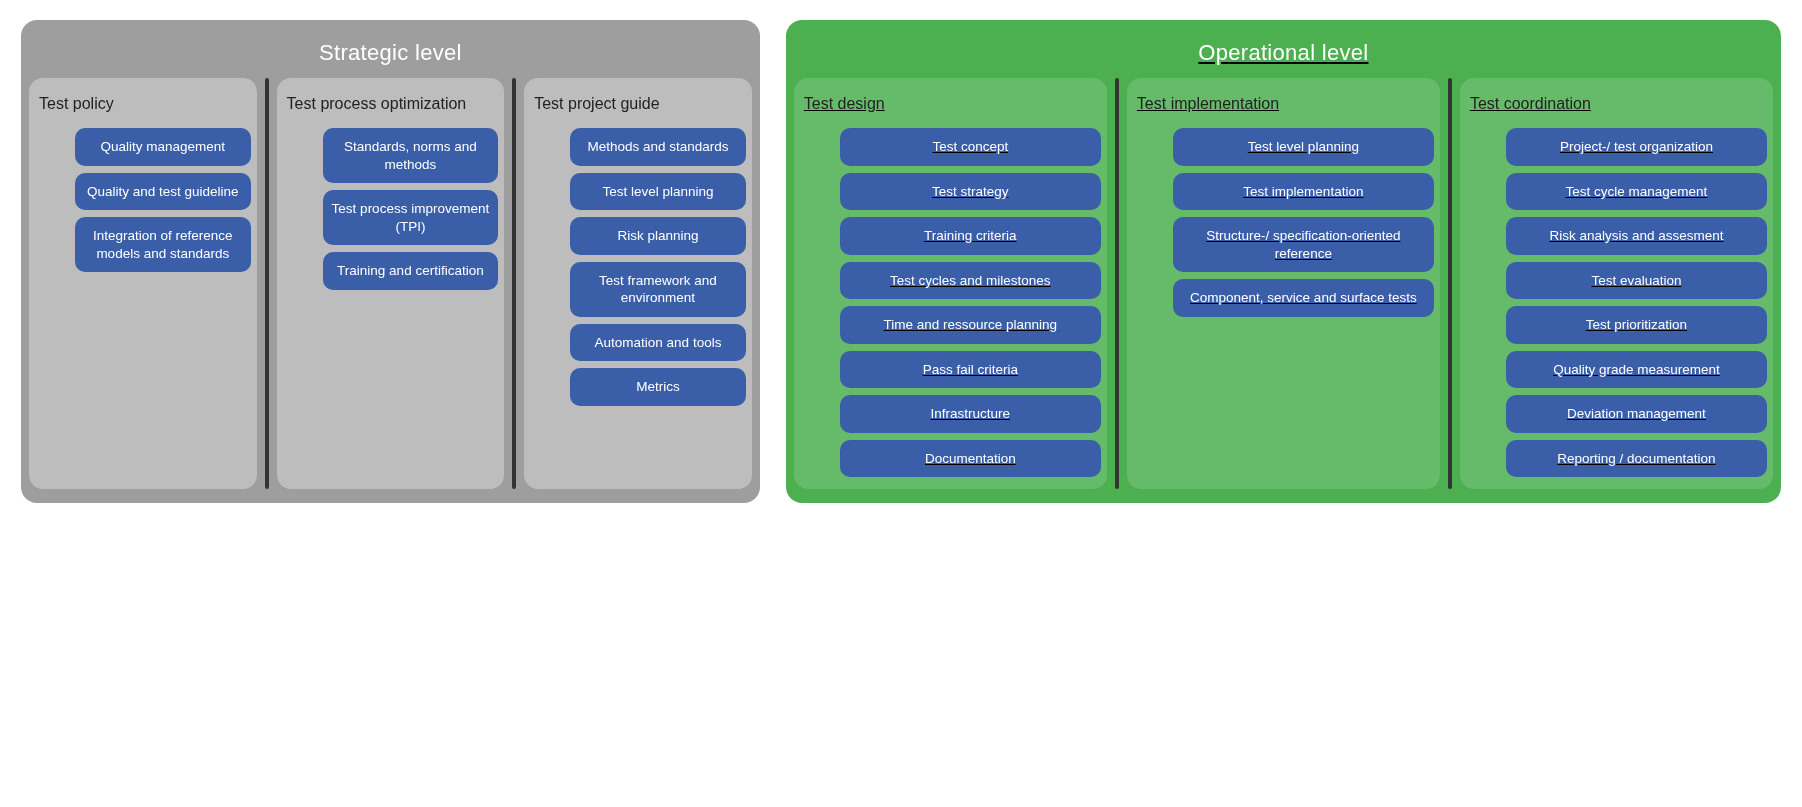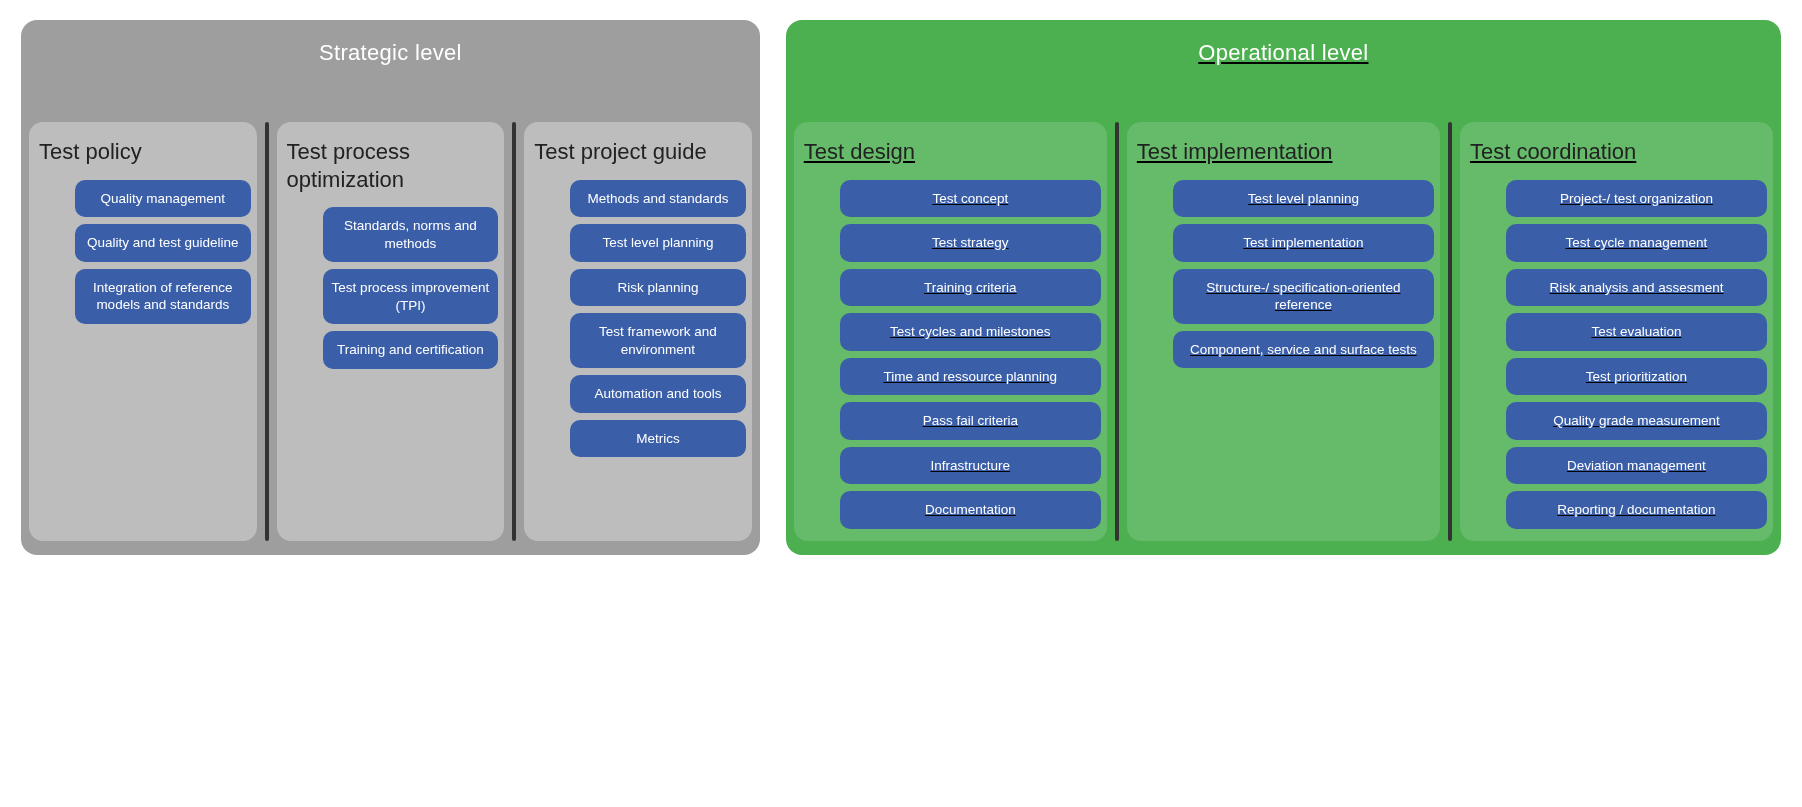--- a/index.html
+++ b/index.html
@@ -22,21 +22,20 @@
       display: flex;
       gap: 8px;
       width: 100%;
     }
     .level-block {
       display: flex;
       flex-direction: column;
       border-radius: 16px;
       padding: 10px 8px 14px 8px;
       flex: 1;
-      gap: 44px;
     }
     .level-block.strategic {
       background: #9e9e9e;
       flex: 3.1;
     }
     .level-block.operational {
       background: #4caf50;
       flex: 4.2;
       text-decoration: underline;
     }
@@ -76,21 +75,21 @@
     }
     .col-title {
       font-size: 20px;
       font-weight: 400;
       color: #222;
       text-align: left;
       padding: 6px 4px 14px 4px;
       line-height: 1.25;
     }
     .col-title.large {
-      font-size: 22px;
+      font-size: 16px;
     }
     .items-list {
       display: flex;
       flex-direction: column;
       gap: 7px;
       flex: 1;
     }
     .item-card {
       background: #3a5fa8;
       border-radius: 10px;

